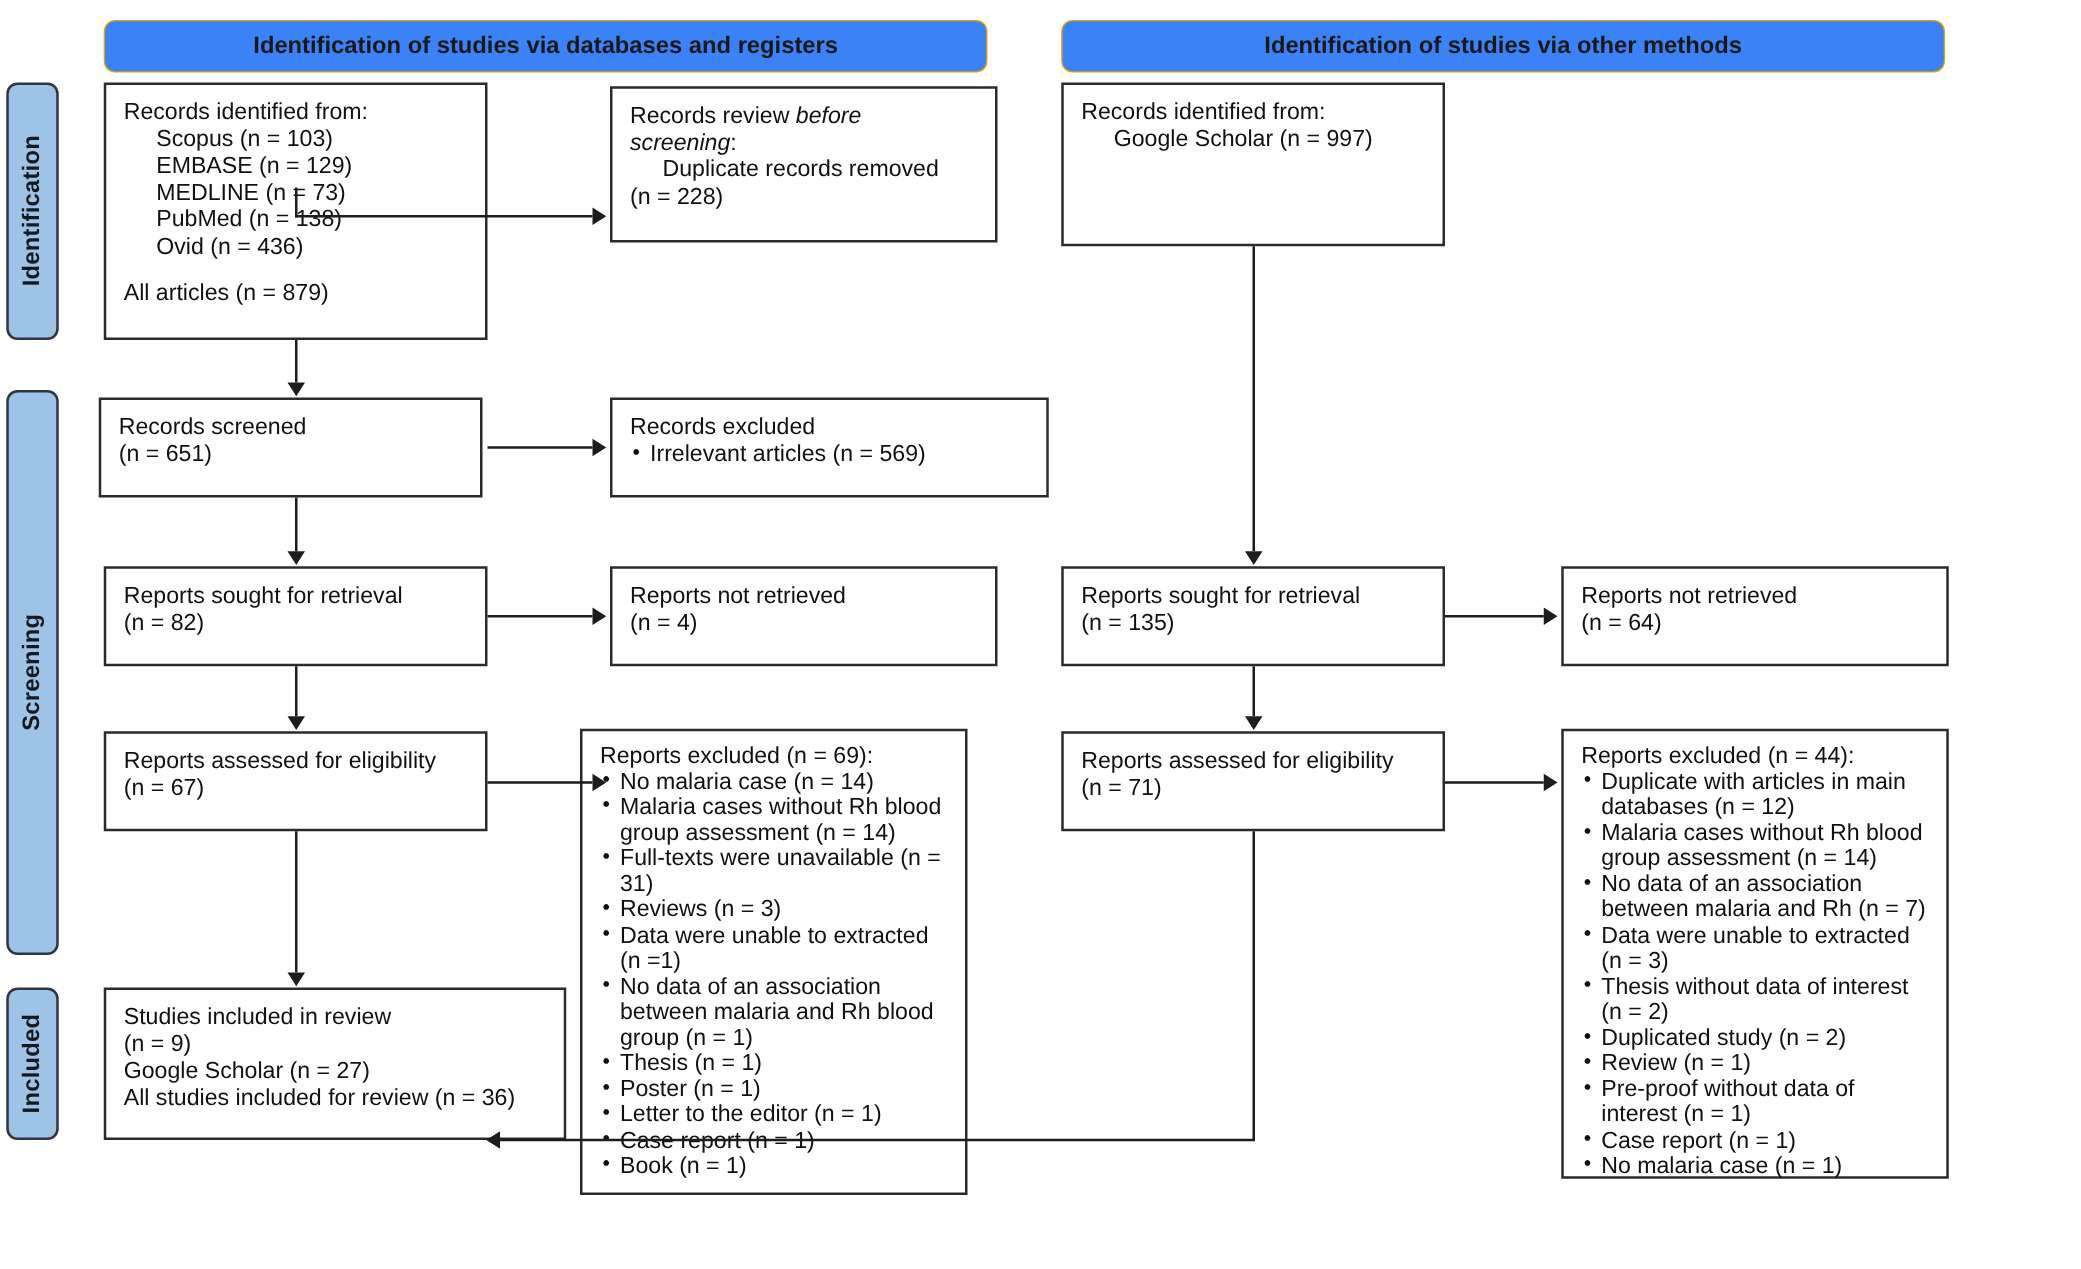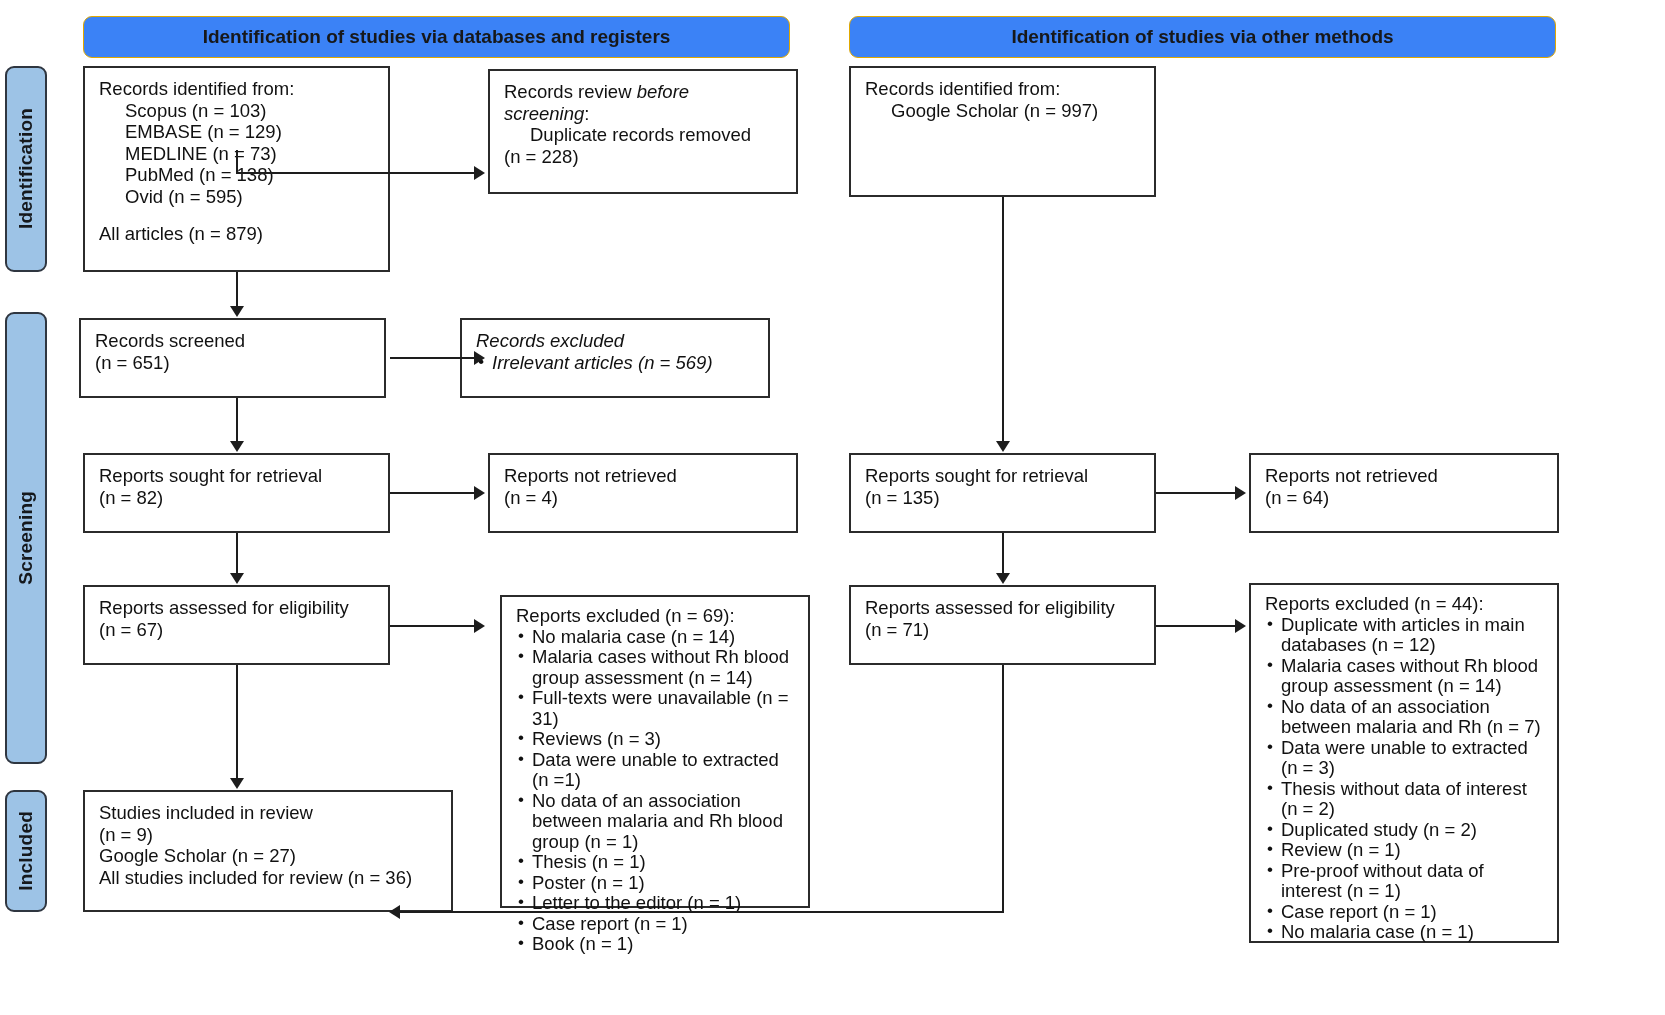--- a/index.html
+++ b/index.html
@@ -145,38 +145,38 @@
   <div class="section-header" style="left:849px; top:16px; width:707px; height:42px;">
     <span>Identification of studies via other methods</span>
   </div>
 
   <div class="box" style="left:83px; top:66px; width:307px; height:206px;">
     <div class="line">Records identified from:</div>
     <div class="line indent">Scopus (n = 103)</div>
     <div class="line indent">EMBASE (n = 129)</div>
     <div class="line indent">MEDLINE (n = 73)</div>
     <div class="line indent">PubMed (n = 138)</div>
-    <div class="line indent">Ovid (n = 595)</div>
+    <div class="line indent">Ovid (n = 436)</div>
     <div class="gap"></div>
     <div class="line">All articles (n = 879)</div>
   </div>
 
   <div class="box" style="left:488px; top:69px; width:310px; height:125px;">
     <div class="line"><span>Records review </span><span class="ital">before</span></div>
     <div class="line"><span class="ital">screening</span><span>:</span></div>
     <div class="line indent">Duplicate records removed</div>
     <div class="line">(n = 228)</div>
   </div>
 
   <div class="box" style="left:79px; top:318px; width:307px; height:80px;">
     <div class="line">Records screened</div>
     <div class="line">(n = 651)</div>
   </div>
 
-  <div class="box" style="left:460px; top:318px; width:310px; height:80px;font-style:italic;">
+  <div class="box" style="left:488px; top:318px; width:351px; height:80px;">
     <div class="line">Records excluded</div>
     <ul class="bullets">
       <li>Irrelevant articles (n = 569)</li>
     </ul>
   </div>
 
   <div class="box" style="left:83px; top:453px; width:307px; height:80px;">
     <div class="line">Reports sought for retrieval</div>
     <div class="line">(n = 82)</div>
   </div>
@@ -184,21 +184,21 @@
   <div class="box" style="left:488px; top:453px; width:310px; height:80px;">
     <div class="line">Reports not retrieved</div>
     <div class="line">(n = 4)</div>
   </div>
 
   <div class="box" style="left:83px; top:585px; width:307px; height:80px;">
     <div class="line">Reports assessed for eligibility</div>
     <div class="line">(n = 67)</div>
   </div>
 
-  <div class="box" style="left:500px; top:583px; width:310px; height:313px; padding-top:8px;margin-top:12px;">
+  <div class="box" style="left:464px; top:583px; width:310px; height:373px; padding-top:8px;">
     <div class="line">Reports excluded (n = 69):</div>
     <ul class="bullets tight">
       <li>No malaria case (n = 14)</li>
       <li>Malaria cases without Rh blood group assessment (n = 14)</li>
       <li>Full-texts were unavailable (n = 31)</li>
       <li>Reviews (n = 3)</li>
       <li>Data were unable to extracted (n =1)</li>
       <li>No data of an association between malaria and Rh blood group (n = 1)</li>
       <li>Thesis (n = 1)</li>
       <li>Poster (n = 1)</li>

